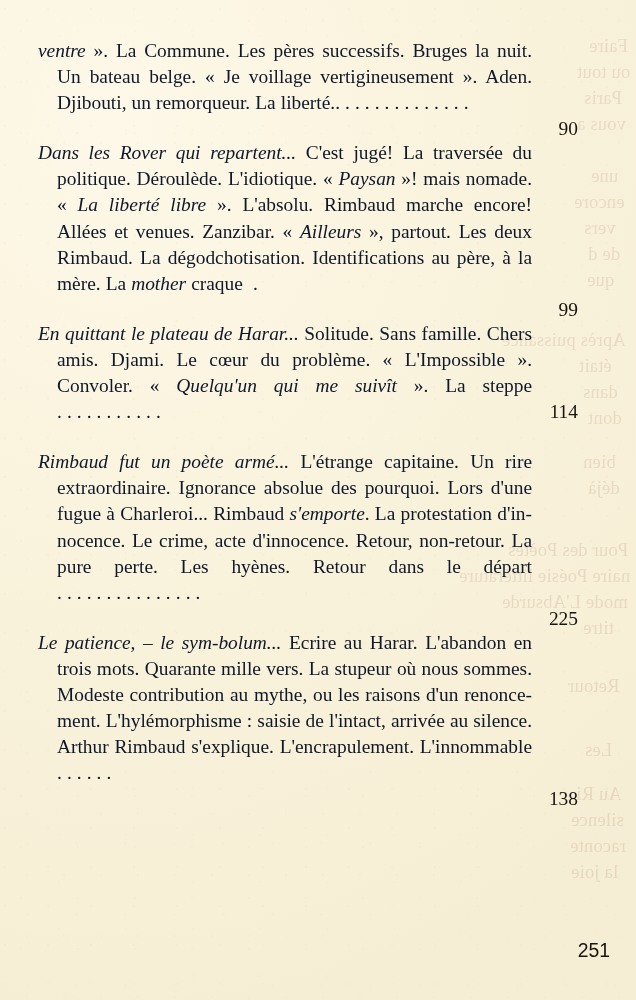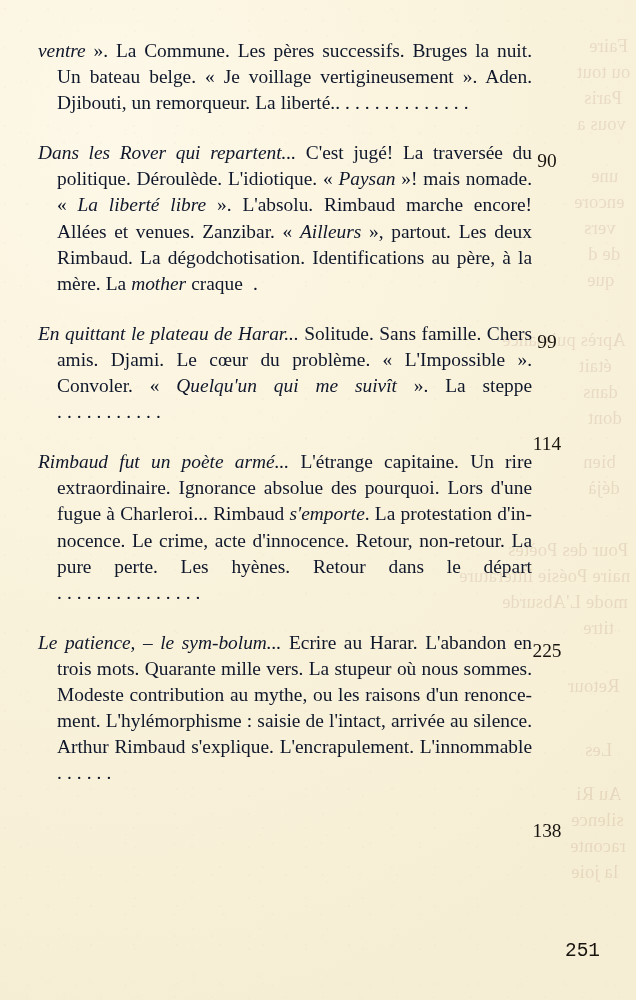--- a/index.html
+++ b/index.html
@@ -100,35 +100,34 @@
 
   .leader {
     letter-spacing: 0;
     white-space: pre;
   }
 
   .pageno {
     position: absolute;
     right: 0;
     width: 62px;
-    text-align: center;
+    text-align: right;
     font-size: 19.4px;
     line-height: 26.1px;
     color: #181410;
     font-family: "Liberation Serif", serif;
-    margin-top: 32px;
   }
 
   .folio {
     position: absolute;
-    right: 36px;
+    right: 26px;
     bottom: 38px;
     font-size: 19.4px;
     color: #181410;
-    font-family: Liberation Mono, monospace;
+    font-family: Liberation Sans, sans-serif;
   }
 </style>
 </head>
 <body>
 
 <div class="paper"></div>
 
 <div class="bleed" id="bleed-layer">
     <div class="gline" style="top: 36px; right: 8px;">Faire</div>
     <div class="gline" style="top: 62px; right: 6px;">ou tout</div>

